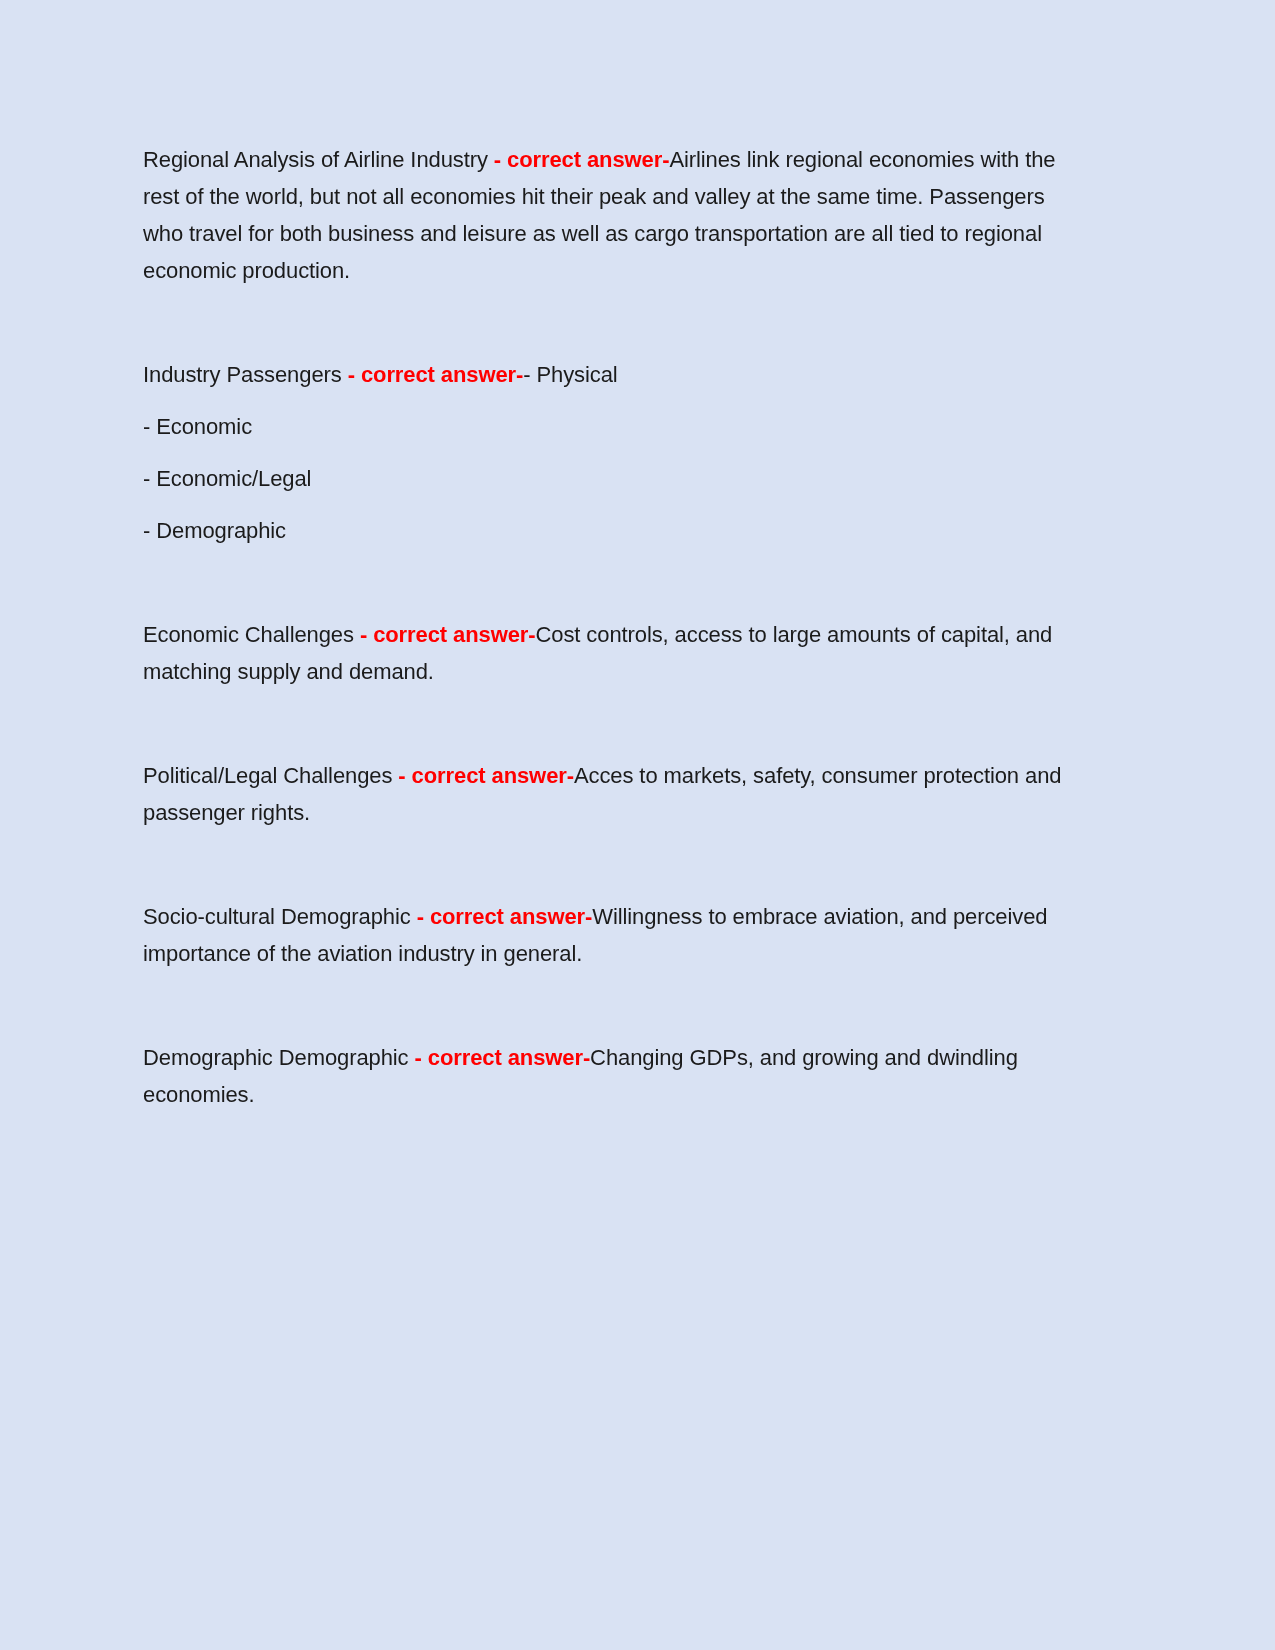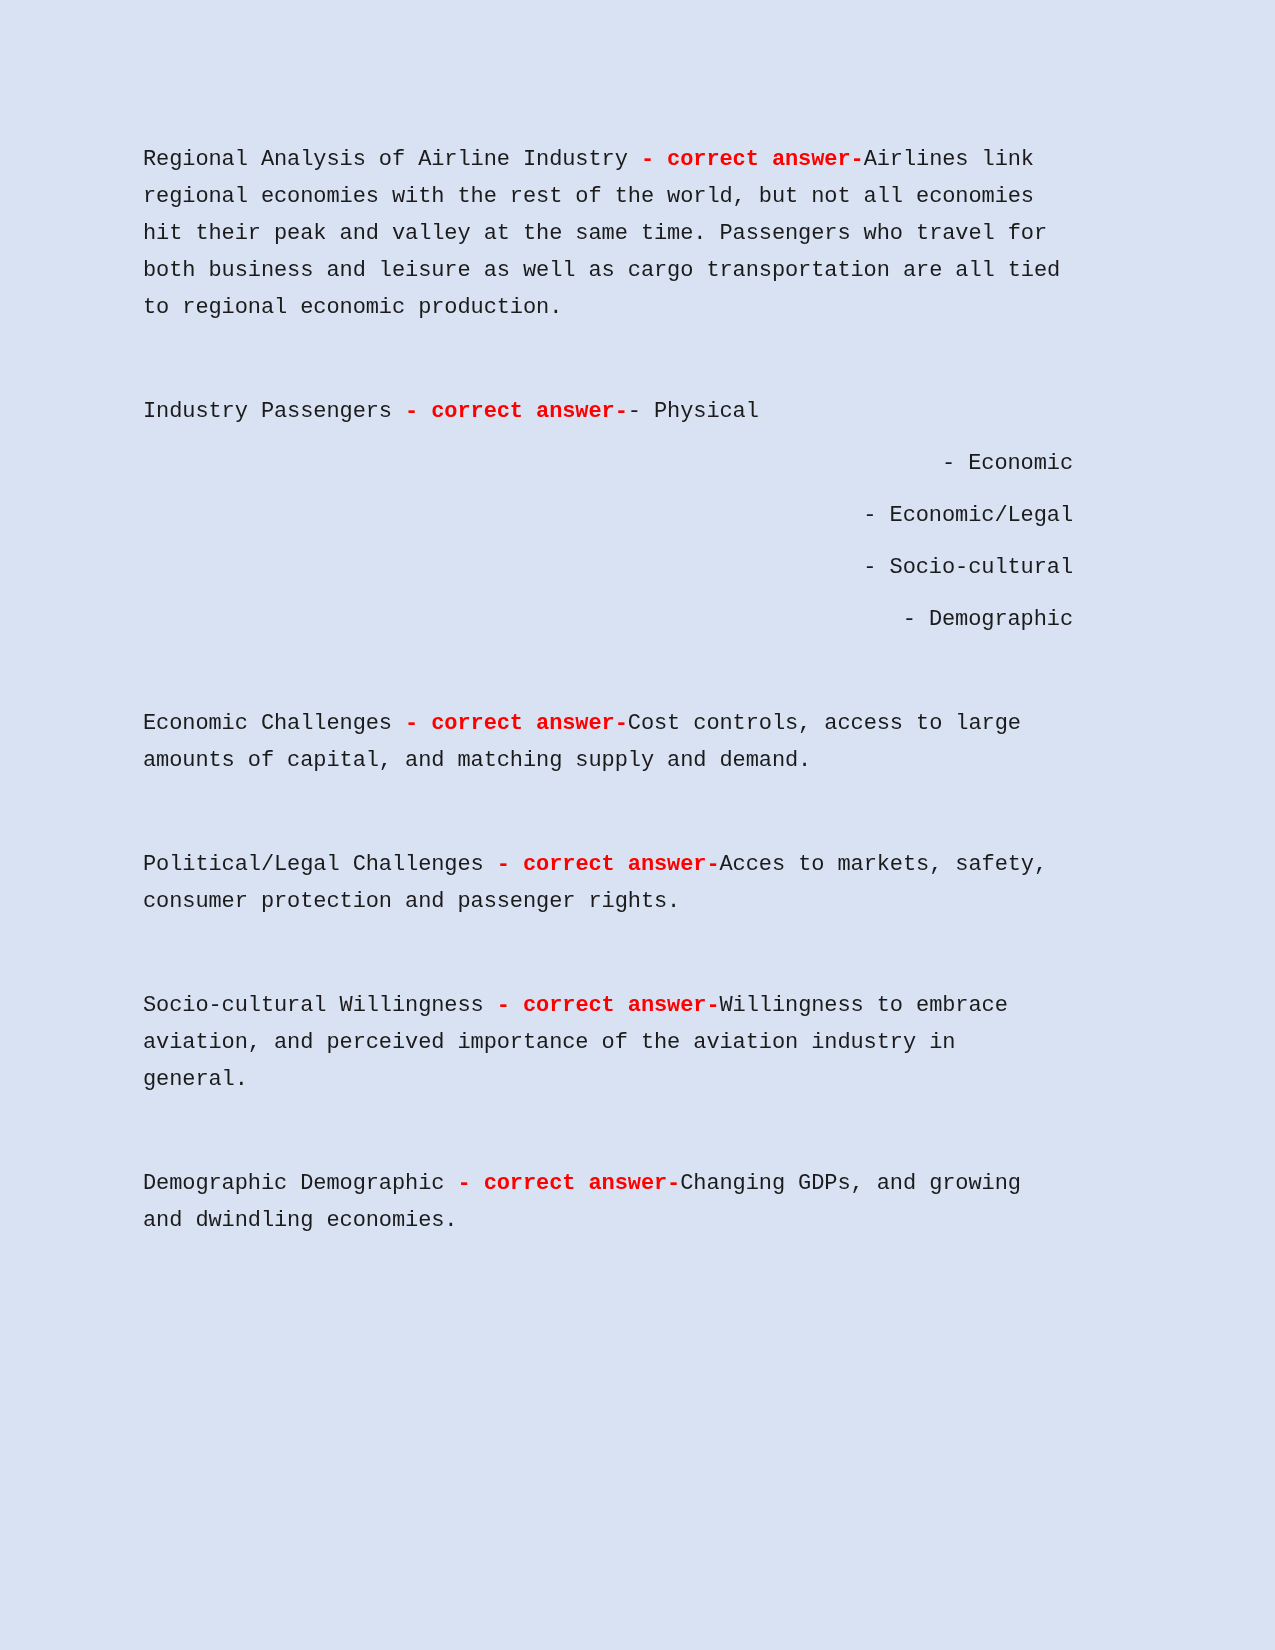--- a/index.html
+++ b/index.html
@@ -11,40 +11,38 @@
     height: 1650px;
     background: #d9e2f3;
     overflow: hidden;
     font-family: "Liberation Sans", "DejaVu Sans", sans-serif;
   }
   .doc-page {
     box-sizing: border-box;
     width: 1275px;
     height: 1650px;
     padding: 141px 0 10px 143px;
-    font-family: Liberation Mono, monospace;
   }
   .content {
     width: 930px;
     font-size: 22px;
     line-height: 37px;
     color: #1b1b1b;
     letter-spacing: -0.1px;
   }
   .entry {
     margin: 0 0 67px 0;
   }
   .qa-line {
     margin: 0;
     white-space: pre-wrap;
   }
   .list-line {
     margin: 15px 0 0 0;
     white-space: pre-wrap;
-    text-align: right;
   }
   .marker {
     color: #ff0000;
     font-weight: bold;
   }
   .term, .answer {
     color: #1b1b1b;
     font-weight: normal;
   }
 </style>
@@ -55,35 +53,34 @@
   <div class="content">
 
     <div class="entry">
       <p class="qa-line"><span class="term">Regional Analysis of Airline Industry </span><span class="marker">- correct answer-</span><span class="answer">Airlines link regional economies with the rest of the world, but not all economies hit their peak and valley at the same time. Passengers who travel for both business and leisure as well as cargo transportation are all tied to regional economic production.</span></p>
     </div>
 
     <div class="entry">
       <p class="qa-line"><span class="term">Industry Passengers </span><span class="marker">- correct answer-</span><span class="answer">- Physical</span></p>
       <p class="list-line">- Economic</p>
       <p class="list-line">- Economic/Legal</p>
-      <p class="list-line">- Socio-cultural</p>
       <p class="list-line">- Demographic</p>
     </div>
 
 
     <div class="entry">
       <p class="qa-line"><span class="term">Economic Challenges </span><span class="marker">- correct answer-</span><span class="answer">Cost controls, access to large amounts of capital, and matching supply and demand.</span></p>
     </div>
 
     <div class="entry">
       <p class="qa-line"><span class="term">Political/Legal Challenges </span><span class="marker">- correct answer-</span><span class="answer">Acces to markets, safety, consumer protection and passenger rights.</span></p>
     </div>
 
     <div class="entry">
-      <p class="qa-line"><span class="term">Socio-cultural Willingness </span><span class="marker">- correct answer-</span><span class="answer">Willingness to embrace aviation, and perceived importance of the aviation industry in general.</span></p>
+      <p class="qa-line"><span class="term">Socio-cultural Demographic </span><span class="marker">- correct answer-</span><span class="answer">Willingness to embrace aviation, and perceived importance of the aviation industry in general.</span></p>
     </div>
 
     <div class="entry">
       <p class="qa-line"><span class="term">Demographic Demographic </span><span class="marker">- correct answer-</span><span class="answer">Changing GDPs, and growing and dwindling economies.</span></p>
     </div>
 
   </div>
 </div>
 
 </body></html>

